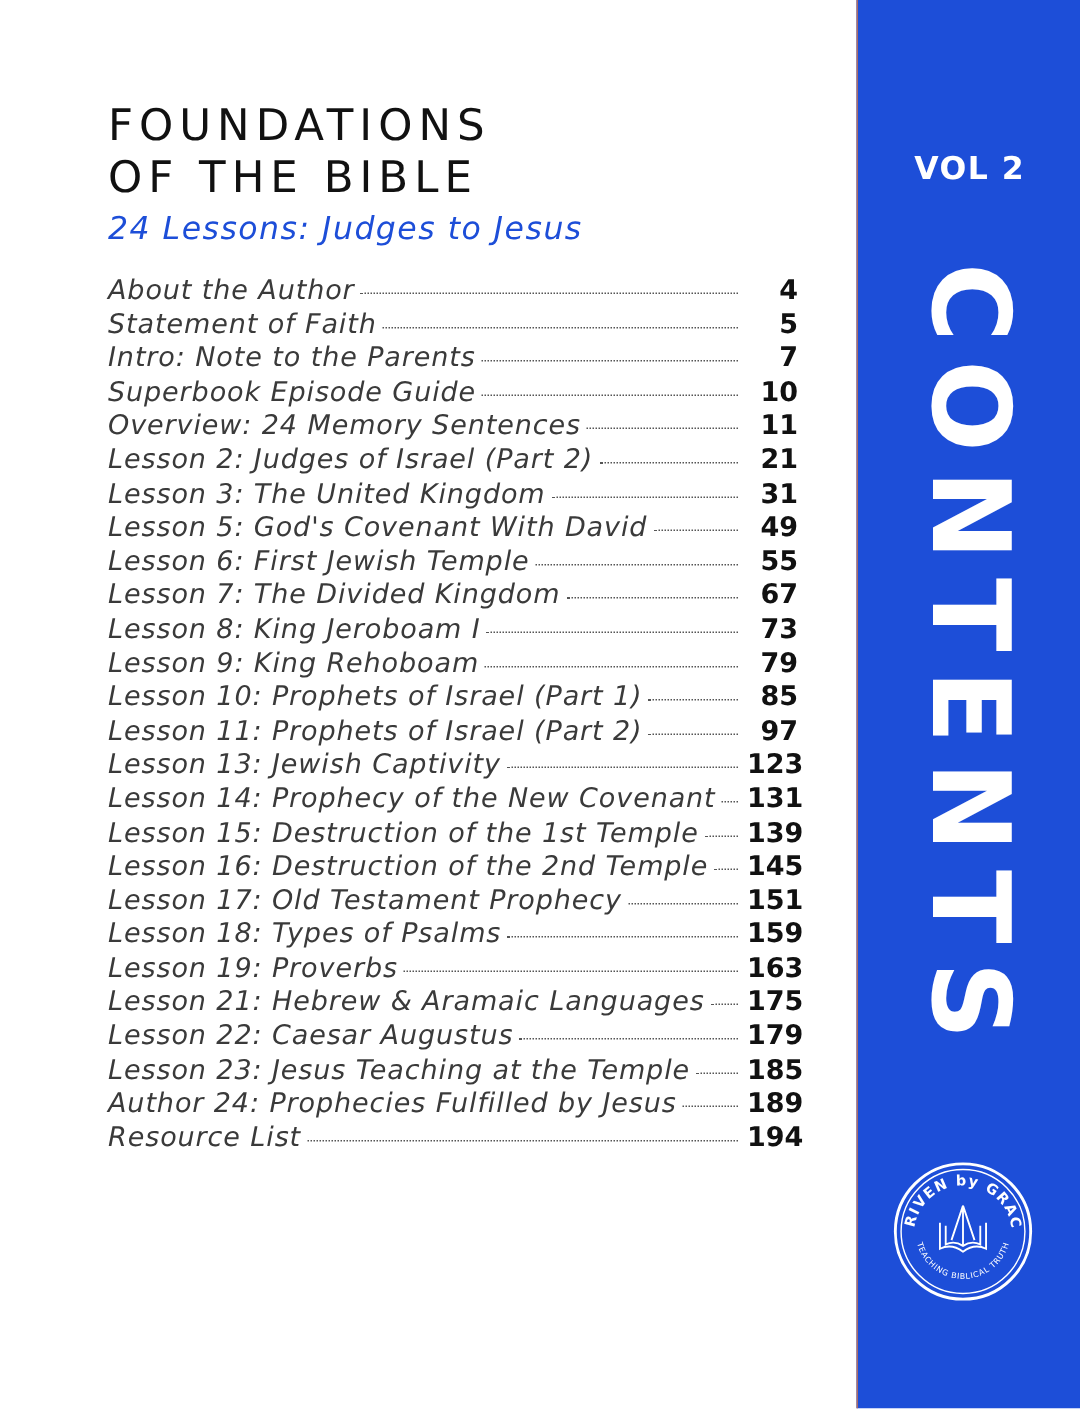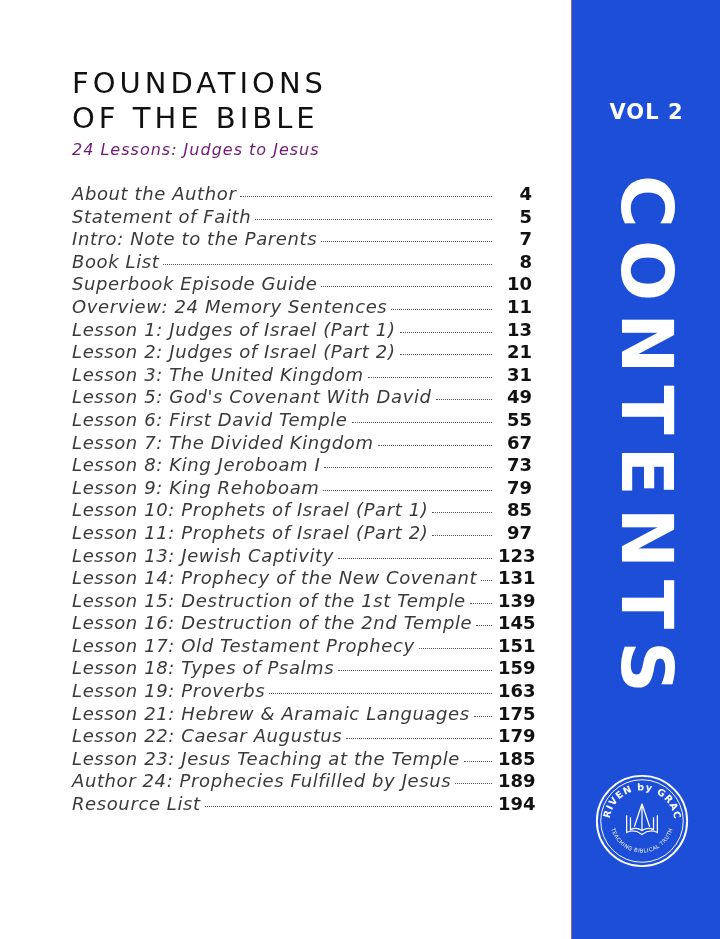--- a/index.html
+++ b/index.html
@@ -1,19 +1,19 @@
 <!DOCTYPE html>
 <html><head>
 <meta charset="utf-8">
 <style>
   html, body { margin: 0; padding: 0; }
   body { width: 720px; height: 939px; position: relative; background: #ffffff; overflow: hidden; font-family: "DejaVu Sans", sans-serif; }
   .main { position: absolute; left: 0; top: 0; width: 660px; height: 939px; }
   .title { position: absolute; left: 72px; top: 66px; margin: 0; font-family: "DejaVu Sans", sans-serif; font-weight: normal; font-size: 29px; letter-spacing: 4px; line-height: 35px; color: #111; }
-  .subtitle { position: absolute; left: 72px; top: 140px; font-family: "DejaVu Sans", sans-serif; font-style: italic; font-size: 16px; letter-spacing: 1px; color: #701a75; font-weight: 300; }
+  .subtitle { position: absolute; left: 72px; top: 140px; font-family: "DejaVu Sans", sans-serif; font-style: italic; font-size: 21px; letter-spacing: 1px; color: #1d4ed8; font-weight: 300; }
   .toc { position: absolute; left: 72px; top: 183px; width: 460px; list-style: none; margin: 0; padding: 0; }
   .toc li { display: flex; align-items: baseline; height: 22.6px; font-size: 18px; color: #333; }
   .toc .label { font-style: italic; letter-spacing: 0.6px; white-space: nowrap; font-family: "DejaVu Sans", sans-serif; font-weight: 300; color: #3a3a3a; }
   .toc .dots { flex: 1; margin: 0 6px 0 4px; border-bottom: 1px dotted #555; transform: translateY(-3px); height: 1px; }
   .toc .page { width: 34px; text-align: right; font-weight: bold; color: #111; font-family: "DejaVu Sans", sans-serif; }
   .sidebar { position: absolute; left: 571px; top: 0; width: 149px; height: 939px; background: #1d4ed8; border-left: 1px solid #a96a67; }
   .vol { position: absolute; left: 0; width: 149px; top: 100px; text-align: center; color: #fff; font-weight: bold; font-size: 21px; letter-spacing: 1px; font-family: "DejaVu Sans", sans-serif; }
   .contents { position: absolute; left: 75px; top: 440px; transform: translate(-50%, -50%) rotate(90deg); color: #fff; font-weight: bold; font-size: 72px; letter-spacing: 12px; font-family: "DejaVu Sans", sans-serif; white-space: nowrap; }
   .logo { position: absolute; left: 22px; top: 773px; width: 96px; height: 96px; }
 </style>
@@ -36,56 +36,46 @@
         <span class="label">Statement of Faith</span>
         <span class="dots"></span>
         <span class="page">5</span>
       </li>
       <li>
         <span class="label">Intro: Note to the Parents</span>
         <span class="dots"></span>
         <span class="page">7</span>
       </li>
       <li>
-        <span class="label">Book List</span>
-        <span class="dots"></span>
-        <span class="page">8</span>
-      </li>
-      <li>
         <span class="label">Superbook Episode Guide</span>
         <span class="dots"></span>
         <span class="page">10</span>
       </li>
       <li>
         <span class="label">Overview: 24 Memory Sentences</span>
         <span class="dots"></span>
         <span class="page">11</span>
-      </li>
-      <li>
-        <span class="label">Lesson 1: Judges of Israel (Part 1)</span>
-        <span class="dots"></span>
-        <span class="page">13</span>
       </li>
       <li>
         <span class="label">Lesson 2: Judges of Israel (Part 2)</span>
         <span class="dots"></span>
         <span class="page">21</span>
       </li>
       <li>
         <span class="label">Lesson 3: The United Kingdom</span>
         <span class="dots"></span>
         <span class="page">31</span>
       </li>
       <li>
         <span class="label">Lesson 5: God's Covenant With David</span>
         <span class="dots"></span>
         <span class="page">49</span>
       </li>
       <li>
-        <span class="label">Lesson 6: First David Temple</span>
+        <span class="label">Lesson 6: First Jewish Temple</span>
         <span class="dots"></span>
         <span class="page">55</span>
       </li>
       <li>
         <span class="label">Lesson 7: The Divided Kingdom</span>
         <span class="dots"></span>
         <span class="page">67</span>
       </li>
       <li>
         <span class="label">Lesson 8: King Jeroboam I</span>

